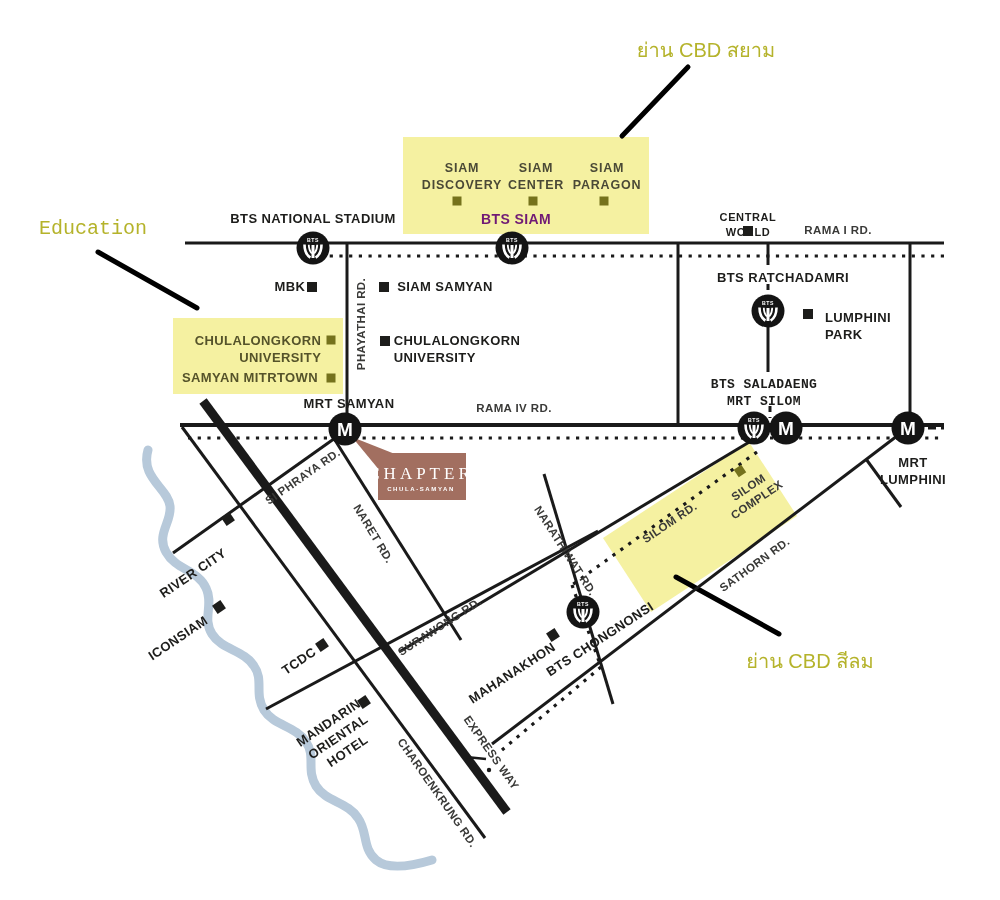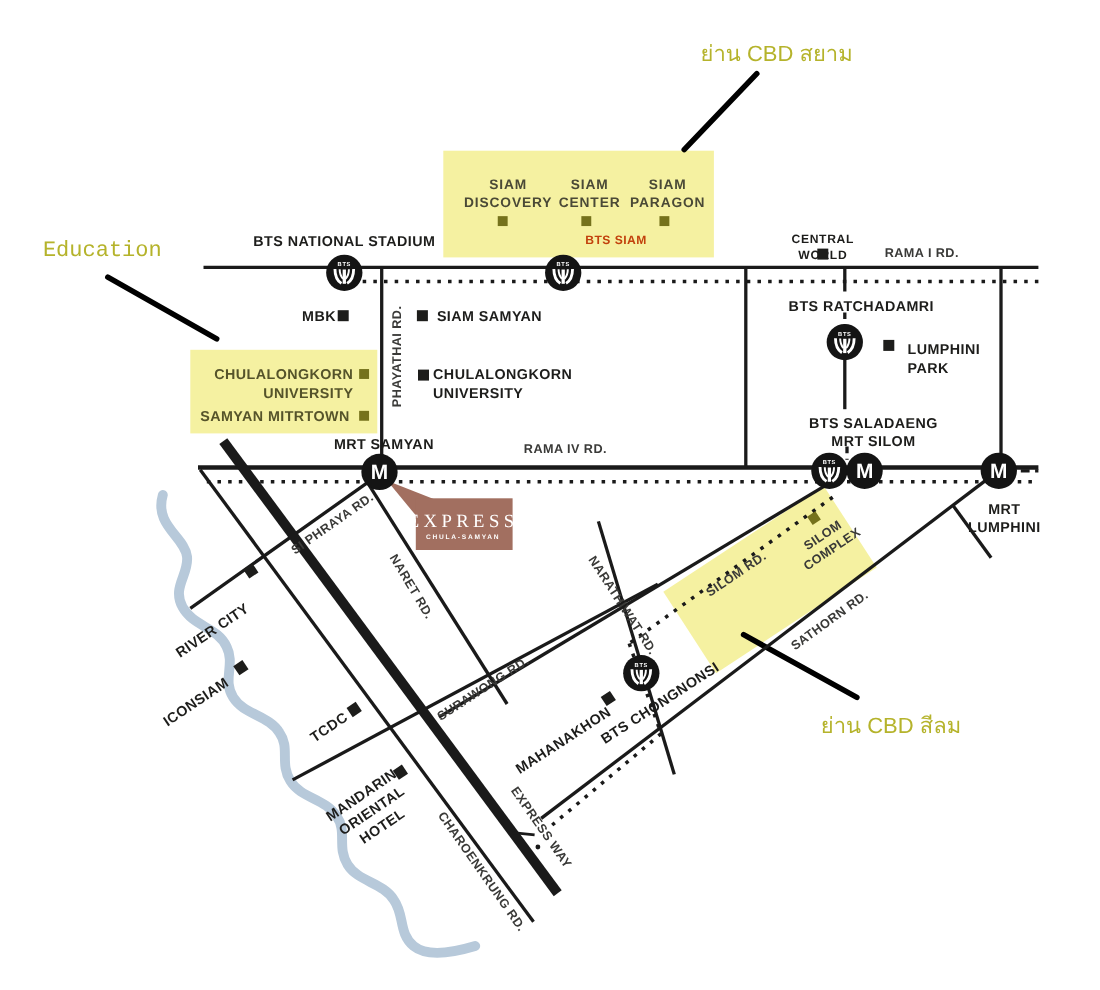--- a/index.html
+++ b/index.html
@@ -7,21 +7,21 @@
          font-family:"Liberation Sans",sans-serif;}
   #mapsvg{position:absolute;left:0;top:0;}
   .lbl{position:absolute;white-space:pre-line;text-align:center;font-weight:bold;
        color:#1d1d1b;letter-spacing:.4px;line-height:1.32;}
   .station{font-size:13px;}
   .landmark{font-size:13px;}
   .small-landmark{font-size:11px;letter-spacing:.6px;}
   .road{font-size:11.5px;color:#3a3a38;}
   .mall{font-size:12.5px;color:#4a4936;letter-spacing:.8px;}
   .box-label{font-size:13px;color:#55532a;}
-  .box-station{font-size:11px;color:#c2410c;margin-left:44px;}
+  .box-station{font-size:14px;color:#701a75;}
   .note{font-size:20px;color:#b5b32b;font-weight:normal;letter-spacing:0;}
   .chapter-title{font-family:"Liberation Serif",serif;font-size:17px;color:#ffffff;
                  letter-spacing:4px;font-weight:normal;}
   .chapter-sub{font-size:6px;color:#ffffff;letter-spacing:1.6px;}
   .ta-r{text-align:right;}
   .ta-l{text-align:left;}
   .marker{position:absolute;}
 </style>
 </head>
 <body>
@@ -125,21 +125,21 @@
       <div class="lbl landmark" style="left: 290px; top: 287px; transform: translate(-50%, -50%) rotate(0deg);">MBK</div>
       <div class="lbl landmark" style="left: 445px; top: 287px; transform: translate(-50%, -50%) rotate(0deg);">SIAM SAMYAN</div>
       <div class="lbl road" style="left: 362px; top: 324px; transform: translate(-50%, -50%) rotate(-90deg);">PHAYATHAI RD.</div>
       <div class="lbl landmark ta-l" style="left: 457px; top: 349px; transform: translate(-50%, -50%) rotate(0deg);">CHULALONGKORN
 UNIVERSITY</div>
       <div class="lbl box-label ta-r" style="left: 258px; top: 349px; transform: translate(-50%, -50%) rotate(0deg);">CHULALONGKORN
 UNIVERSITY</div>
       <div class="lbl box-label" style="left: 250px; top: 378px; transform: translate(-50%, -50%) rotate(0deg);">SAMYAN MITRTOWN</div>
       <div class="lbl station" style="left: 349px; top: 404px; transform: translate(-50%, -50%) rotate(0deg);">MRT SAMYAN</div>
       <div class="lbl road" style="left: 514px; top: 409px; transform: translate(-50%, -50%) rotate(0deg);">RAMA IV RD.</div>
-      <div class="lbl station" style="left: 794px; top: 393px; transform: translate(-50%, -50%) rotate(0deg);">BTS SALADAENG
+      <div class="lbl station" style="left: 764px; top: 393px; transform: translate(-50%, -50%) rotate(0deg); font-family: Liberation Mono, monospace;">BTS SALADAENG
 MRT SILOM</div>
       <div class="lbl station" style="left: 913px; top: 471px; transform: translate(-50%, -50%) rotate(0deg);">MRT
 LUMPHINI</div>
       <div class="lbl road" style="left: 670px; top: 523px; transform: translate(-50%, -50%) rotate(-34deg);">SILOM RD.</div>
       <div class="lbl road" style="left: 753px; top: 494px; transform: translate(-50%, -50%) rotate(-34deg);">SILOM
 COMPLEX</div>
       <div class="lbl road" style="left: 755px; top: 565px; transform: translate(-50%, -50%) rotate(-36deg);">SATHORN RD.</div>
       <div class="lbl road" style="left: 440px; top: 627px; transform: translate(-50%, -50%) rotate(-33deg);">SURAWONG RD.</div>
       <div class="lbl road" style="left: 303px; top: 477px; transform: translate(-50%, -50%) rotate(-35deg);">SI PHRAYA RD.</div>
       <div class="lbl road" style="left: 373px; top: 534px; transform: translate(-50%, -50%) rotate(59deg);">NARET RD.</div>
@@ -147,21 +147,21 @@
       <div class="lbl road" style="left: 437px; top: 793px; transform: translate(-50%, -50%) rotate(55deg);">CHAROENKRUNG RD.</div>
       <div class="lbl road" style="left: 491px; top: 753px; transform: translate(-50%, -50%) rotate(55deg);">EXPRESS WAY</div>
       <div class="lbl landmark" style="left: 193px; top: 573px; transform: translate(-50%, -50%) rotate(-34deg);">RIVER CITY</div>
       <div class="lbl landmark" style="left: 178px; top: 638px; transform: translate(-50%, -50%) rotate(-34deg);">ICONSIAM</div>
       <div class="lbl landmark" style="left: 299px; top: 661px; transform: translate(-50%, -50%) rotate(-34deg);">TCDC</div>
       <div class="lbl landmark" style="left: 338px; top: 737px; transform: translate(-50%, -50%) rotate(-34deg);">MANDARIN
 ORIENTAL
 HOTEL</div>
       <div class="lbl landmark" style="left: 512px; top: 673px; transform: translate(-50%, -50%) rotate(-33deg);">MAHANAKHON</div>
       <div class="lbl station" style="left: 600px; top: 639px; transform: translate(-50%, -50%) rotate(-33deg);">BTS CHONGNONSI</div>
-      <div class="lbl chapter-title" style="left: 421px; top: 474px; transform: translate(-50%, -50%) rotate(0deg);">EXPRESS</div>
+      <div class="lbl chapter-title" style="left: 421px; top: 474px; transform: translate(-50%, -50%) rotate(0deg);">CHAPTER</div>
       <div class="lbl chapter-sub" style="left: 421px; top: 490px; transform: translate(-50%, -50%) rotate(0deg);">CHULA-SAMYAN</div>
       <div class="marker" style="left: 457px; top: 201px; width: 9px; height: 9px; background: rgb(117, 114, 28); transform: translate(-50%, -50%) rotate(0deg);"></div>
       <div class="marker" style="left: 533px; top: 201px; width: 9px; height: 9px; background: rgb(117, 114, 28); transform: translate(-50%, -50%) rotate(0deg);"></div>
       <div class="marker" style="left: 604px; top: 201px; width: 9px; height: 9px; background: rgb(117, 114, 28); transform: translate(-50%, -50%) rotate(0deg);"></div>
       <div class="marker" style="left: 748px; top: 231px; width: 10px; height: 10px; background: rgb(29, 29, 27); transform: translate(-50%, -50%) rotate(0deg);"></div>
       <div class="marker" style="left: 312px; top: 287px; width: 10px; height: 10px; background: rgb(29, 29, 27); transform: translate(-50%, -50%) rotate(0deg);"></div>
       <div class="marker" style="left: 384px; top: 287px; width: 10px; height: 10px; background: rgb(29, 29, 27); transform: translate(-50%, -50%) rotate(0deg);"></div>
       <div class="marker" style="left: 385px; top: 341px; width: 10px; height: 10px; background: rgb(29, 29, 27); transform: translate(-50%, -50%) rotate(0deg);"></div>
       <div class="marker" style="left: 808px; top: 314px; width: 10px; height: 10px; background: rgb(29, 29, 27); transform: translate(-50%, -50%) rotate(0deg);"></div>
       <div class="marker" style="left: 331px; top: 340px; width: 9px; height: 9px; background: rgb(117, 114, 28); transform: translate(-50%, -50%) rotate(0deg);"></div>

